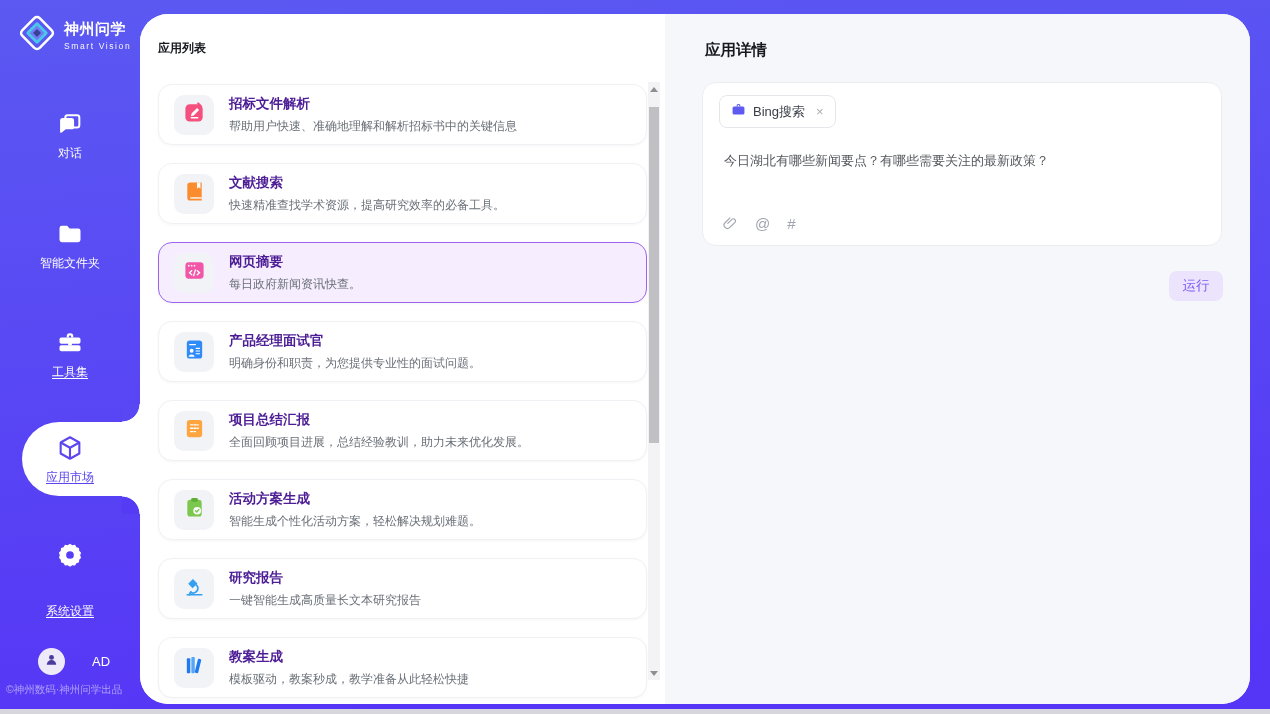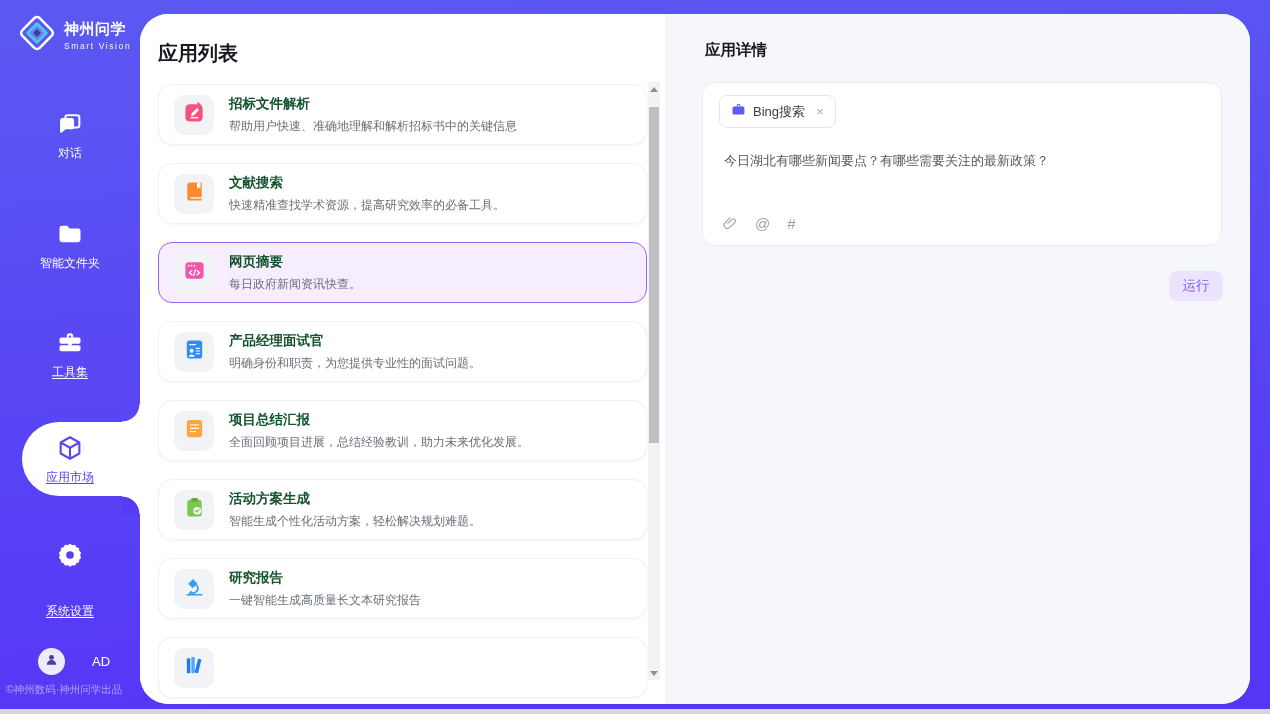--- a/index.html
+++ b/index.html
@@ -44,31 +44,31 @@
   .avatar svg { width:17px; height:17px; }
   .user-name { color:#fff; font-size:13px; }
   .side-footer { position:absolute; left:6px; top:683px; font-size:10.5px; color:rgba(255,255,255,.5); white-space:nowrap; }
 
   
   .content { position:absolute; left:140px; top:14px; width:1110px; height:690px;
              background:#F6F7FA; border-radius:28px; overflow:hidden; }
 
   
   .list-panel { position:absolute; left:0; top:0; width:525px; height:100%; background:#fff; }
-  .panel-title { position:absolute; left:18px; top:26px; font-size:20px; font-weight:bold; color:#17191F; }
+  .panel-title { position:absolute; left:18px; top:26px; font-size:12px; font-weight:bold; color:#17191F; }
   .cards { position:absolute; left:18px; top:70px; width:489px; }
   .app-card { height:61px; margin-bottom:18px; background:#fff; border:1px solid #F0F1F4; border-radius:14px;
               box-shadow:0 1px 3px rgba(25,28,50,.04); display:flex; align-items:center;
               padding-left:15px; cursor:pointer; }
   .app-card.selected { background:#F6EEFE; border:1px solid #9C63EF; }
   .app-icon-box { width:40px; height:40px; border-radius:10px; background:#F2F3F7; flex:0 0 auto;
                   display:flex; align-items:center; justify-content:center; margin-right:15px; }
   .app-icon-box svg { width:23px; height:23px; }
   .app-texts { display:flex; flex-direction:column; }
-  .app-title { font-size:13.5px; font-weight:bold; color:#14532d; }
+  .app-title { font-size:13.5px; font-weight:bold; color:#4c1d95; }
   .app-desc { font-size:12px; color:#6A7078; margin-top:5px; }
 
   
   .scrollbar { position:absolute; right:5px; top:68px; width:12px; height:598px; background:#F3F3F5; }
   .sb-arrow { position:absolute; left:0; width:12px; height:12px; display:flex; align-items:center; justify-content:center; cursor:pointer; }
   .sb-up { top:1px; } .sb-down { bottom:1px; }
   .tri-up { width:0; height:0; border-left:4px solid transparent; border-right:4px solid transparent; border-bottom:5px solid #8E8E94; }
   .tri-down { width:0; height:0; border-left:4px solid transparent; border-right:4px solid transparent; border-top:5px solid #8E8E94; }
   .sb-thumb { position:absolute; left:1px; top:25px; width:10px; height:336px; background:#BFBFC4; cursor:pointer; }
 
@@ -273,20 +273,24 @@
           </span>
         </div>
         <div class="app-card" data-name="app-card-lesson-plan">
           <span class="app-icon-box">
             <span data-name="books-icon"><svg viewBox="0 0 24 24">
                 <rect x="4" y="4.5" width="3.6" height="15.5" rx="1" fill="#1E7BEF"></rect>
                 <rect x="8.7" y="3" width="3.6" height="17" rx="1" fill="#56A6F8"></rect>
                 <rect x="13.9" y="5" width="3.6" height="15" rx="1" transform="rotate(14 15.7 12.5)" fill="#1E7BEF"></rect>
               </svg></span>
           </span>
+          <span class="app-texts">
+            <span class="app-title" data-name="app-card-title">教案生成</span>
+            <span class="app-desc" data-name="app-card-description">模板驱动，教案秒成，教学准备从此轻松快捷</span>
+          </span>
         </div>
       </div>
 
     <div class="scrollbar" data-name="list-scrollbar">
       <span class="sb-arrow sb-up" data-name="scroll-up-arrow-icon">
           <span class="tri-up"></span>
         </span>
       <span class="sb-thumb" data-name="scrollbar-thumb"></span>
       <span class="sb-arrow sb-down" data-name="scroll-down-arrow-icon">
           <span class="tri-down"></span>

